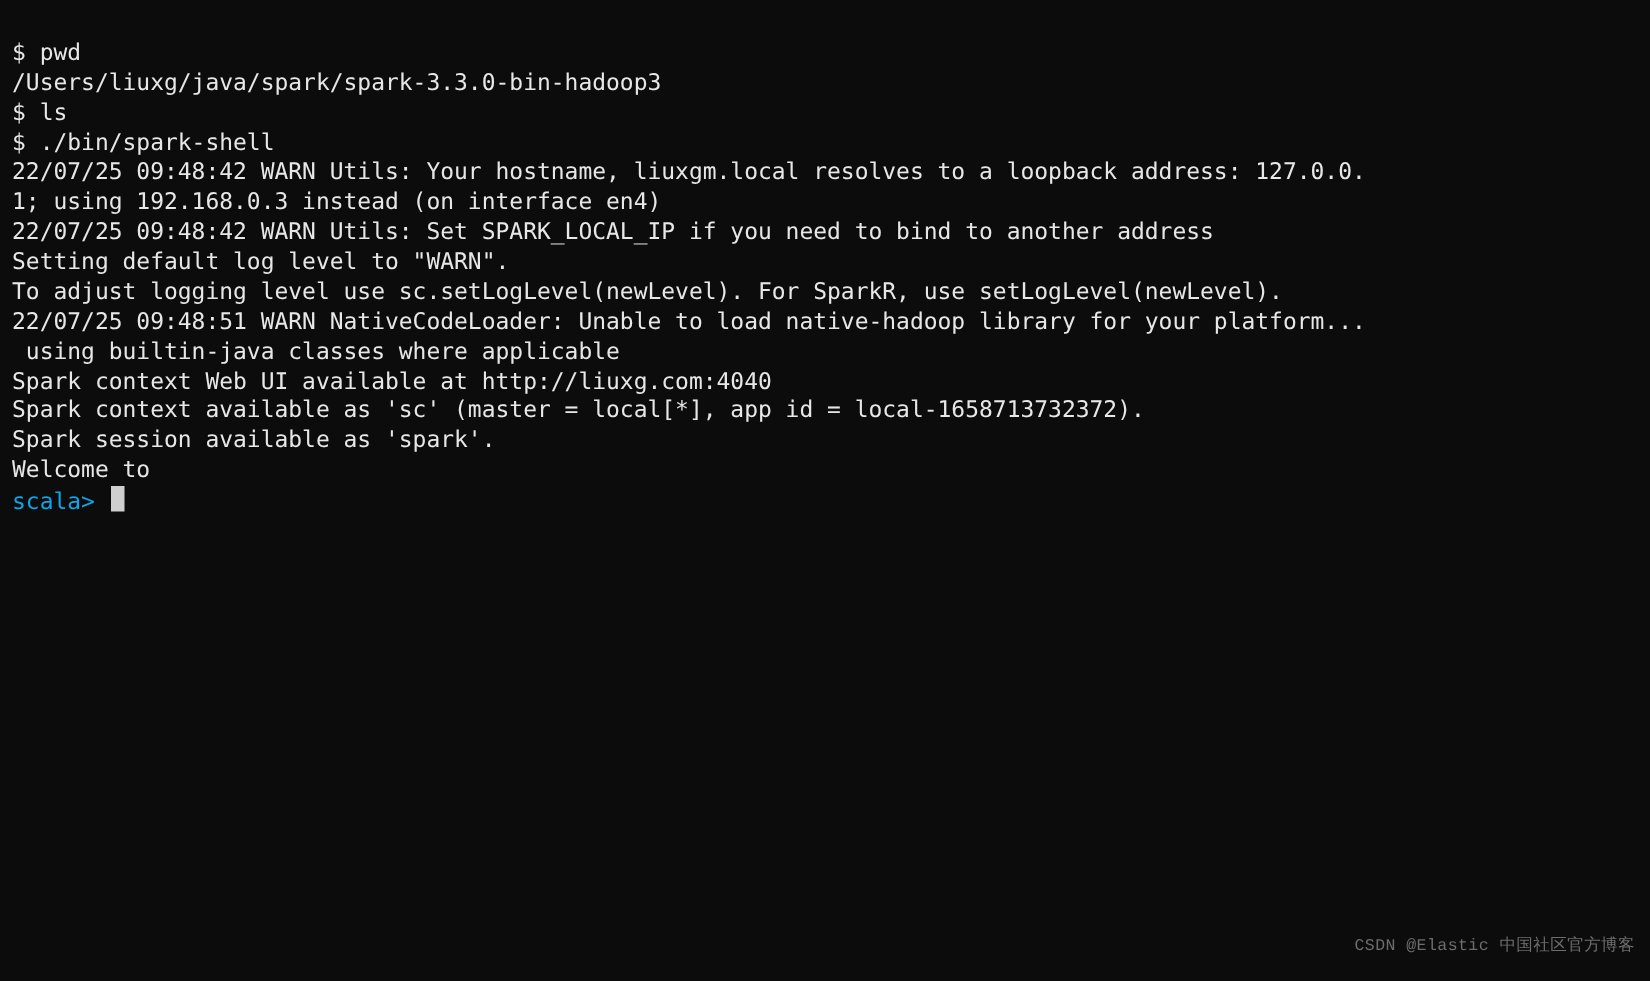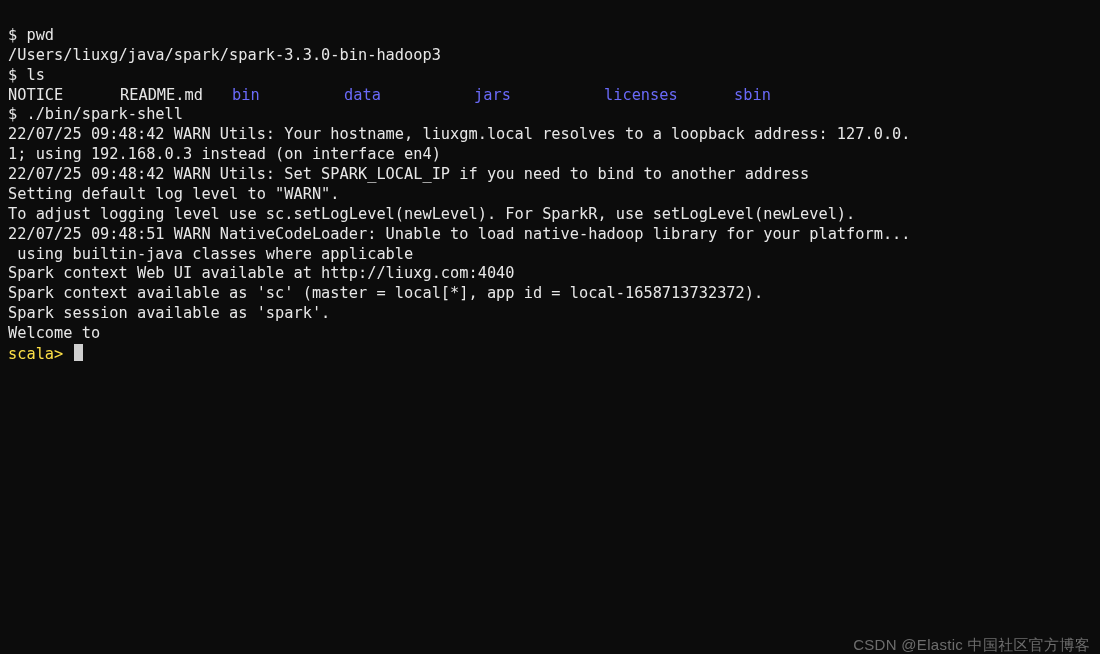--- a/index.html
+++ b/index.html
@@ -21,61 +21,51 @@
     color: #e7e7e7;
     white-space: pre;
     position: relative;
   }
   .prompt-sym { color: #e7e7e7; }
   .cmd       { color: #e7e7e7; }
   .out       { color: #e7e7e7; }
   .dir       { color: #6a6af9; }   
   .file      { color: #e7e7e7; }
   .ascii     { color: #e7e7e7; }
-  .scala     { color: #fde047; }   
+  .scala     { color: #0ea5e9; }   
   .cursor {
     display: inline-block;
     width: 9px;
     height: 17px;
     background: #cfcfcf;
     vertical-align: -2px;
     margin-left: 2px;
   }
   .watermark {
     position: absolute;
     right: 10px;
-    bottom: 0;
+    bottom: 16px;
     color: #6d6d6d;
-    font-size: 15px;
-    font-family: Liberation Sans, sans-serif;
+    font-size: 11px;
+    font-family: Liberation Mono, monospace;
     letter-spacing: 0.3px;
   }
   .ls-grid {
     display: grid;
     grid-template-columns: 112px 112px 112px 130px 130px 130px 112px 112px;
   }
 </style>
 </head>
 <body>
 
 <div class="terminal">
 <span class="prompt-sym">$</span> <span class="cmd">pwd</span>
 <span class="out">/Users/liuxg/java/spark/spark-3.3.0-bin-hadoop3</span>
 <span class="prompt-sym">$</span> <span class="cmd">ls</span>
 <div id="ls-container" style="white-space:normal">
-      <div class="ls-grid">
-        <span class="file">NOTICE</span>
-        <span class="file">README.md</span>
-        <span class="dir">bin</span>
-        <span class="dir">data</span>
-        <span class="dir">jars</span>
-        <span class="dir">licenses</span>
-        <span class="dir">sbin</span>
-        <span class="file"></span>
-      </div>
     </div><span class="prompt-sym">$</span> <span class="cmd">./bin/spark-shell</span>
 <div id="spark-out">22/07/25 09:48:42 WARN Utils: Your hostname, liuxgm.local resolves to a loopback address: 127.0.0.
 1; using 192.168.0.3 instead (on interface en4)
 22/07/25 09:48:42 WARN Utils: Set SPARK_LOCAL_IP if you need to bind to another address
 Setting default log level to "WARN".
 To adjust logging level use sc.setLogLevel(newLevel). For SparkR, use setLogLevel(newLevel).
 22/07/25 09:48:51 WARN NativeCodeLoader: Unable to load native-hadoop library for your platform...
  using builtin-java classes where applicable
 Spark context Web UI available at http://liuxg.com:4040
 Spark context available as 'sc' (master = local[*], app id = local-1658713732372).

